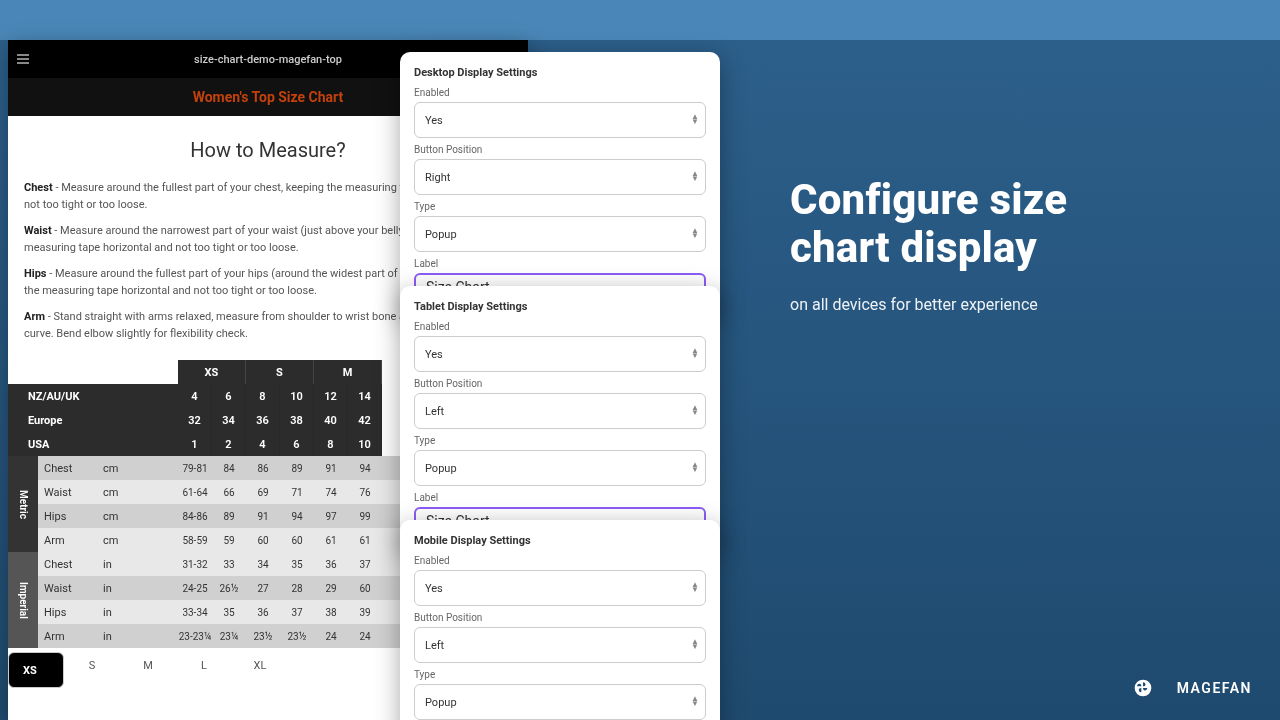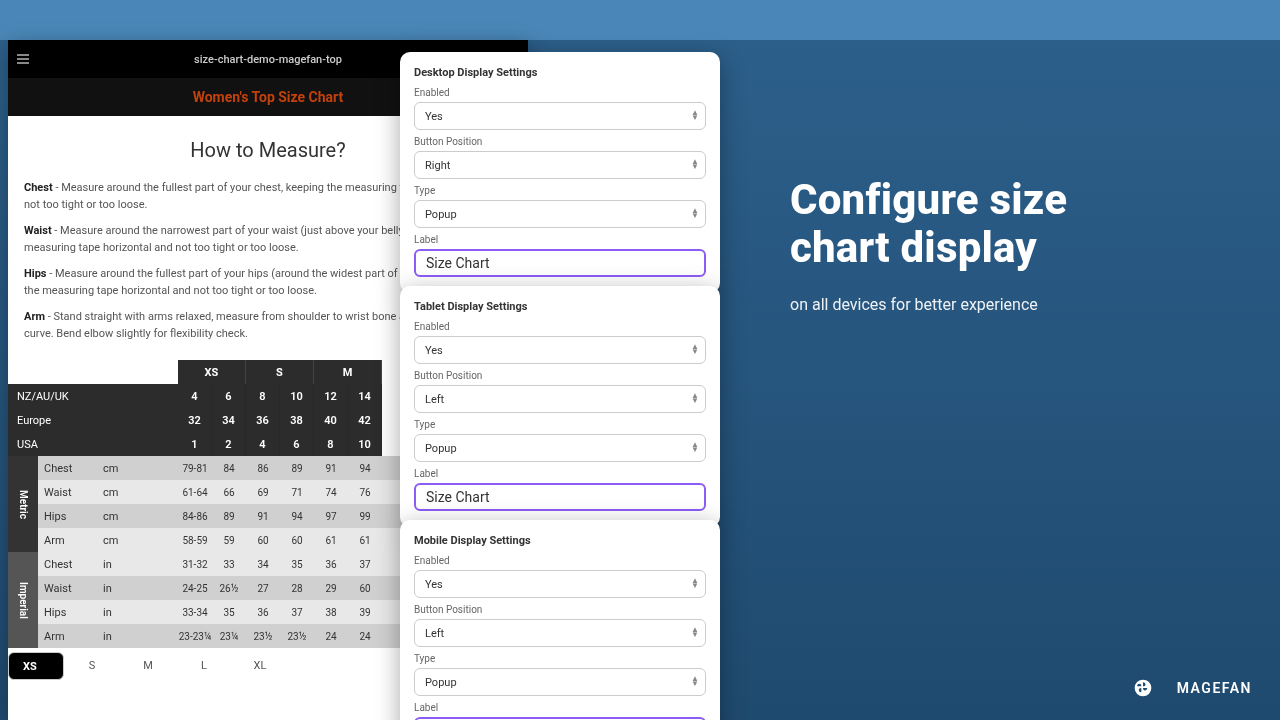--- a/index.html
+++ b/index.html
@@ -17,21 +17,21 @@
 .para b{color:#222}
 
 
 .tblwrap{margin-top:18px}
 .hdr{display:flex}
 .hdr .blank{width:170px}
 .hdr .szcol{flex:0 0 68px;height:24px;background:#2c2c2c;color:#fff;display:flex;align-items:center;justify-content:center;font-size:11px;font-weight:700;border-right:1px solid #444}
 .drow{display:flex}
 .drow.dark .lbl{background:#2c2c2c;color:#fff}
 .drow.dark .vc{background:#2c2c2c;color:#fff}
-.drow .lbl{width:95px;padding-left:9px;height:24px;display:flex;align-items:center;font-size:11px;font-weight:400}
+.drow .lbl{width:95px;padding-left:20px;height:24px;display:flex;align-items:center;font-size:11px;font-weight:700}
 .drow .vc{flex:0 0 34px;height:24px;display:flex;align-items:center;justify-content:center;font-size:11px;font-weight:600;border-right:1px solid rgba(0,0,0,.08)}
 .sysblk{display:flex}
 .systab{width:30px;writing-mode:vertical-rl;text-orientation:mixed;display:flex;align-items:center;justify-content:center;font-size:10px;font-weight:600;color:#fff}
 .systab.m{background:#333}
 .systab.i{background:#555}
 .srows{flex:1}
 .mrow{display:flex;height:24px;align-items:center}
 .mrow.s1{background:#d0d0d0}
 .mrow.s2{background:#e8e8e8}
 .mrow .n{width:65px;padding-left:6px;font-size:11px;color:#333}
@@ -43,21 +43,21 @@
 .btab{flex:0 0 56px;height:26px;display:flex;align-items:center;justify-content:center;font-size:11px;color:#555}
 .btab.sel{background:#000;color:#fff;font-weight:700}
 
 
 .card{position:absolute;width:320px;background:#fff;border-radius:10px;padding:14px 14px 16px;box-shadow:0 6px 24px rgba(0,0,0,.35)}
 .c1{left:400px;top:52px}
 .c2{left:400px;top:286px}
 .c3{left:400px;top:520px}
 .ctitle{font-size:11px;font-weight:700;color:#333;margin-bottom:8px}
 .clabel{font-size:10px;color:#666;margin:6px 0 4px}
-.sel{height:28px;border:1px solid #ccc;border-radius:6px;padding:0 22px 0 10px;font-size:11px;display:flex;align-items:center;position:relative;color:#333}
+.sel{height:36px;border:1px solid #ccc;border-radius:6px;padding:0 22px 0 10px;font-size:11px;display:flex;align-items:center;position:relative;color:#333}
 .sel .ud{position:absolute;right:6px;top:50%;transform:translateY(-50%);font-size:8px;color:#888;line-height:.6}
 .inp{height:28px;border:2px solid #8b5cf6;border-radius:6px;padding:0 10px;font-size:14px;display:flex;align-items:center;color:#333}
 
 
 .mk{position:absolute;left:790px;top:176px;color:#fff}
 .mk h1{font-size:42px;font-weight:800;line-height:1.15;letter-spacing:.2px}
 .mk p{font-size:16px;margin-top:22px;opacity:.92}
 
 
 .brand{position:absolute;right:28px;bottom:22px;color:#fff;display:flex;align-items:center;gap:24px;font-weight:600;letter-spacing:1.5px;font-size:14px}

